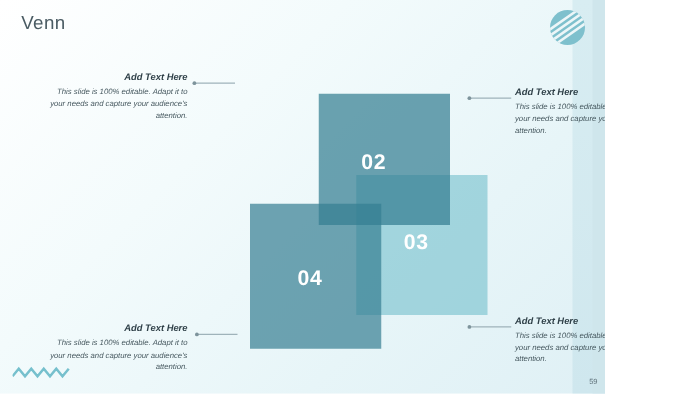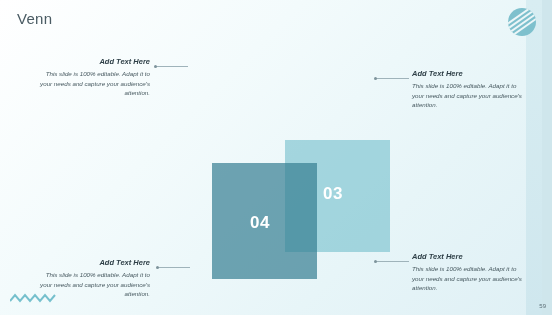--- a/index.html
+++ b/index.html
@@ -7,21 +7,21 @@
     padding: 0;
   }
   body {
     width: 560px;
     height: 315px;
     font-family: "Liberation Sans", sans-serif;
     overflow: hidden;
   }
   .slide {
     position: relative;
-    width: 552px;
+    width: 484px;
     height: 315px;
     background: linear-gradient(135deg, #ffffff 0%, #f3fbfc 35%, #e7f5f8 70%, #dff0f5 100%);
     overflow: hidden;
   }
   
   .title {
     position: absolute;
     left: 17px;
     top: 10px;
     font-size: 15px;
@@ -107,21 +107,21 @@
     left: 255px; top: 75px; width: 105px; height: 105px;
     background: rgba(52, 126, 145, 0.72);
   }
   #rect2 .num { left: 34px; top: 45px; }
   #rect3 {
     left: 285px; top: 140px; width: 105px; height: 112px;
     background: rgba(118, 192, 205, 0.62);
   }
   #rect3 .num { left: 38px; top: 44px; }
   #rect4 {
-    left: 212px; top: 163px; width: 105px; height: 116px;
+    left: 200px; top: 163px; width: 105px; height: 116px;
     background: rgba(52, 126, 145, 0.70);
   }
   #rect4 .num { left: 38px; top: 50px; }
 
   
   .callout {
     position: absolute;
     width: 118px;
     font-style: italic;
   }
@@ -184,20 +184,23 @@
       <i></i>
   </div>
 
   <svg class="zigzag" viewBox="0 0 46 14">
     <polyline points="0,10 5,4 10,10 15,4 20,10 25,4 30,10 35,4 40,10 45,4" fill="none" stroke="#76c0cd" stroke-width="2"></polyline>
   </svg>
 
   <div class="rect" id="rect3">
     <span class="num">03</span>
   </div>
+  <div class="rect" id="rect2">
+    <span class="num">02</span>
+  </div>
   <div class="rect" id="rect4">
     <span class="num">04</span>
   </div>
 
   <div class="leader" id="lead1"></div>
   <div class="dot" id="dot1"></div>
   <div class="leader" id="lead2"></div>
   <div class="dot" id="dot2"></div>
   <div class="leader" id="lead3"></div>
   <div class="dot" id="dot3"></div>

